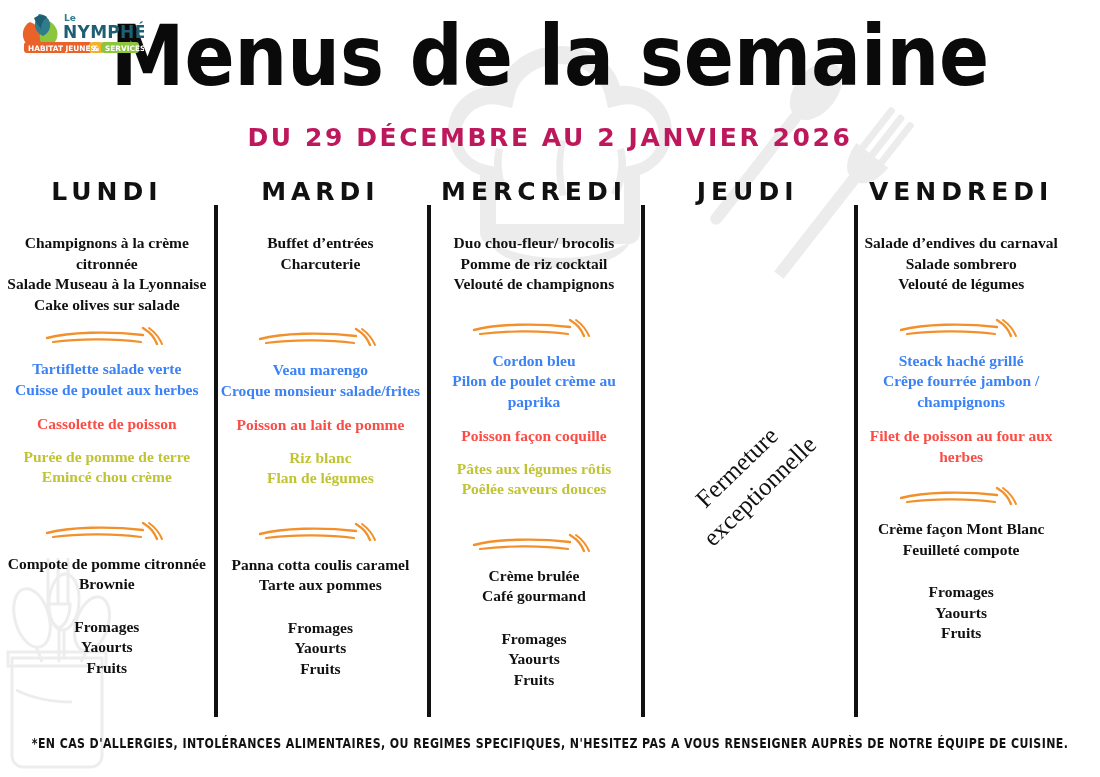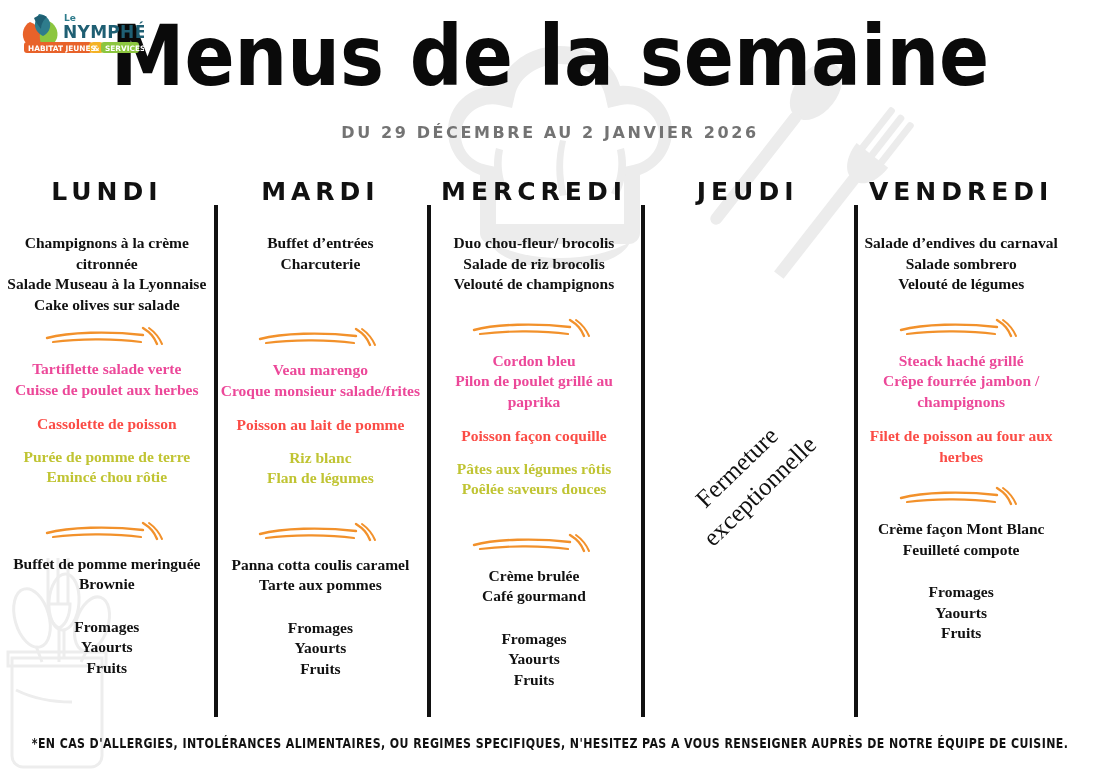--- a/index.html
+++ b/index.html
@@ -59,23 +59,23 @@
   }
 
   .subtitle {
     position: absolute;
     left: 0; right: 0;
     top: 123px;
     text-align: center;
     z-index: 4;
     font-family: "DejaVu Sans", sans-serif;
     font-weight: bold;
-    font-size: 16px;
+    font-size: 25px;
     letter-spacing: 2.6px;
-    color: #737373;
+    color: #be185d;
   }
 
   
   .columns {
     position: absolute;
     left: 0;
     top: 178px;
     width: 1068px;
     height: 545px;
     display: flex;
@@ -117,21 +117,21 @@
 
   .course {
     font-family: "Liberation Serif", serif;
     font-weight: bold;
     font-size: 15.5px;
     line-height: 20.5px;
     white-space: pre-line;
   }
 
   .course.entree   { color: #111111; }
-  .course.plat     { color: #ec4899; }
+  .course.plat     { color: #3b82f6; }
   .course.poisson  { color: #fb4c46; }
   .course.legume   { color: #c0c433; }
   .course.dessert  { color: #111111; }
   .course.laitage  { color: #111111; }
 
   .sp-1 { height: 14px; }
   .sp-2 { height: 12px; }
   .sp-laitage { height: 22px; }
 
   
@@ -261,28 +261,28 @@
           <path d="M10 17c24-3 60-4 88 0" fill="none" stroke="#F2912B" stroke-width="2.2" stroke-linecap="round"></path>
           <path d="M100 3c8 5 11 9 14 16" fill="none" stroke="#F2912B" stroke-width="2.4" stroke-linecap="round"></path>
           <path d="M106 3c7 5 10 9 13 16" fill="none" stroke="#F2912B" stroke-width="2" stroke-linecap="round"></path>
         </svg>
         <div class="course plat">Tartiflette salade verte
 Cuisse de poulet aux herbes</div>
         <div class="sp-1"></div>
         <div class="course poisson">Cassolette de poisson</div>
         <div class="sp-2"></div>
         <div class="course legume">Purée de pomme de terre
-Emincé chou rôtie</div>
+Emincé chou crème</div>
         <svg class="flourish" viewBox="0 0 128 22" style="margin-top:32px;">
           <path d="M4 13c22-6 62-7 96-3" fill="none" stroke="#F2912B" stroke-width="2.4" stroke-linecap="round"></path>
           <path d="M10 17c24-3 60-4 88 0" fill="none" stroke="#F2912B" stroke-width="2.2" stroke-linecap="round"></path>
           <path d="M100 3c8 5 11 9 14 16" fill="none" stroke="#F2912B" stroke-width="2.4" stroke-linecap="round"></path>
           <path d="M106 3c7 5 10 9 13 16" fill="none" stroke="#F2912B" stroke-width="2" stroke-linecap="round"></path>
         </svg>
-        <div class="course dessert">Buffet de pomme meringuée
+        <div class="course dessert">Compote de pomme citronnée
 Brownie</div>
         <div class="sp-laitage"></div>
         <div class="course laitage">Fromages
 Yaourts
 Fruits</div>
       </div>
     </div>
 
     <div class="col">
       <div class="day-name">MARDI</div>
@@ -314,30 +314,30 @@
         <div class="course laitage">Fromages
 Yaourts
 Fruits</div>
       </div>
     </div>
 
     <div class="col">
       <div class="day-name">MERCREDI</div>
       <div class="menu-body">
         <div class="course entree">Duo chou-fleur/ brocolis
-Salade de riz brocolis
+Pomme de riz cocktail
 Velouté de champignons</div>
         <svg class="flourish" viewBox="0 0 128 22" style="margin-top:22px;">
           <path d="M4 13c22-6 62-7 96-3" fill="none" stroke="#F2912B" stroke-width="2.4" stroke-linecap="round"></path>
           <path d="M10 17c24-3 60-4 88 0" fill="none" stroke="#F2912B" stroke-width="2.2" stroke-linecap="round"></path>
           <path d="M100 3c8 5 11 9 14 16" fill="none" stroke="#F2912B" stroke-width="2.4" stroke-linecap="round"></path>
           <path d="M106 3c7 5 10 9 13 16" fill="none" stroke="#F2912B" stroke-width="2" stroke-linecap="round"></path>
         </svg>
         <div class="course plat">Cordon bleu
-Pilon de poulet grillé au paprika</div>
+Pilon de poulet crème au paprika</div>
         <div class="sp-1"></div>
         <div class="course poisson">Poisson façon coquille</div>
         <div class="sp-2"></div>
         <div class="course legume">Pâtes aux légumes rôtis
 Poêlée saveurs douces</div>
         <svg class="flourish" viewBox="0 0 128 22" style="margin-top:32px;">
           <path d="M4 13c22-6 62-7 96-3" fill="none" stroke="#F2912B" stroke-width="2.4" stroke-linecap="round"></path>
           <path d="M10 17c24-3 60-4 88 0" fill="none" stroke="#F2912B" stroke-width="2.2" stroke-linecap="round"></path>
           <path d="M100 3c8 5 11 9 14 16" fill="none" stroke="#F2912B" stroke-width="2.4" stroke-linecap="round"></path>
           <path d="M106 3c7 5 10 9 13 16" fill="none" stroke="#F2912B" stroke-width="2" stroke-linecap="round"></path>

